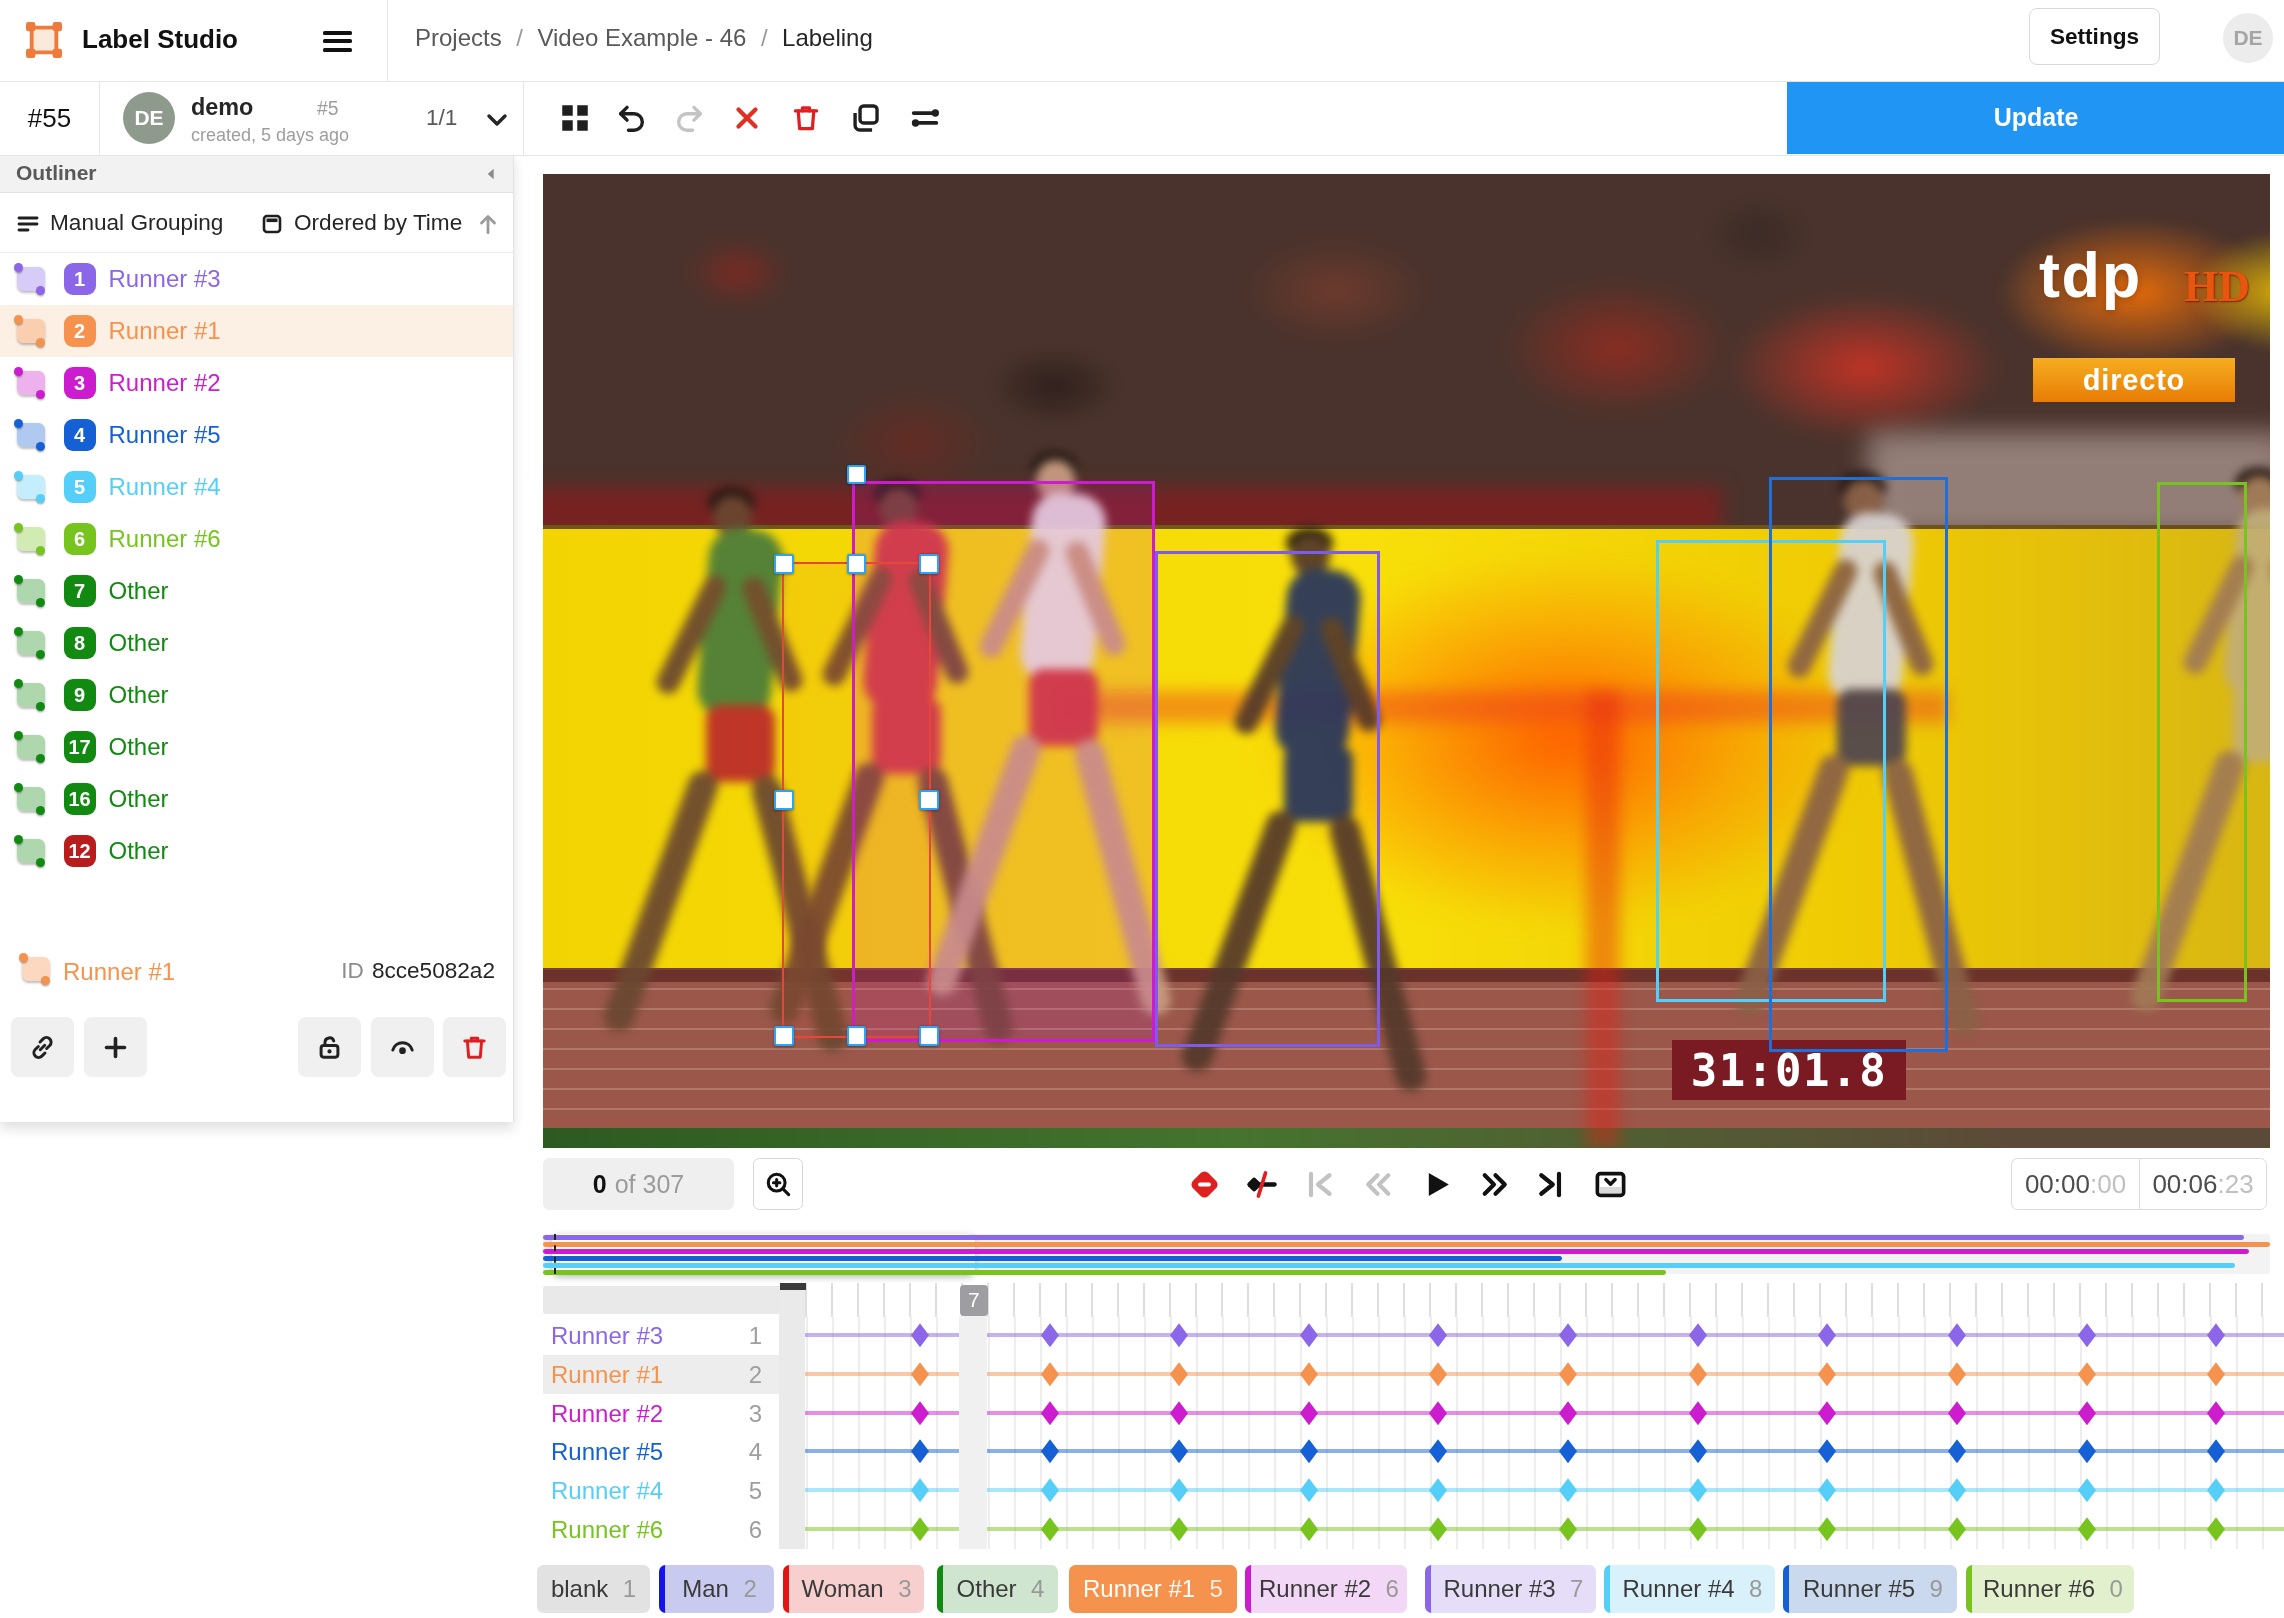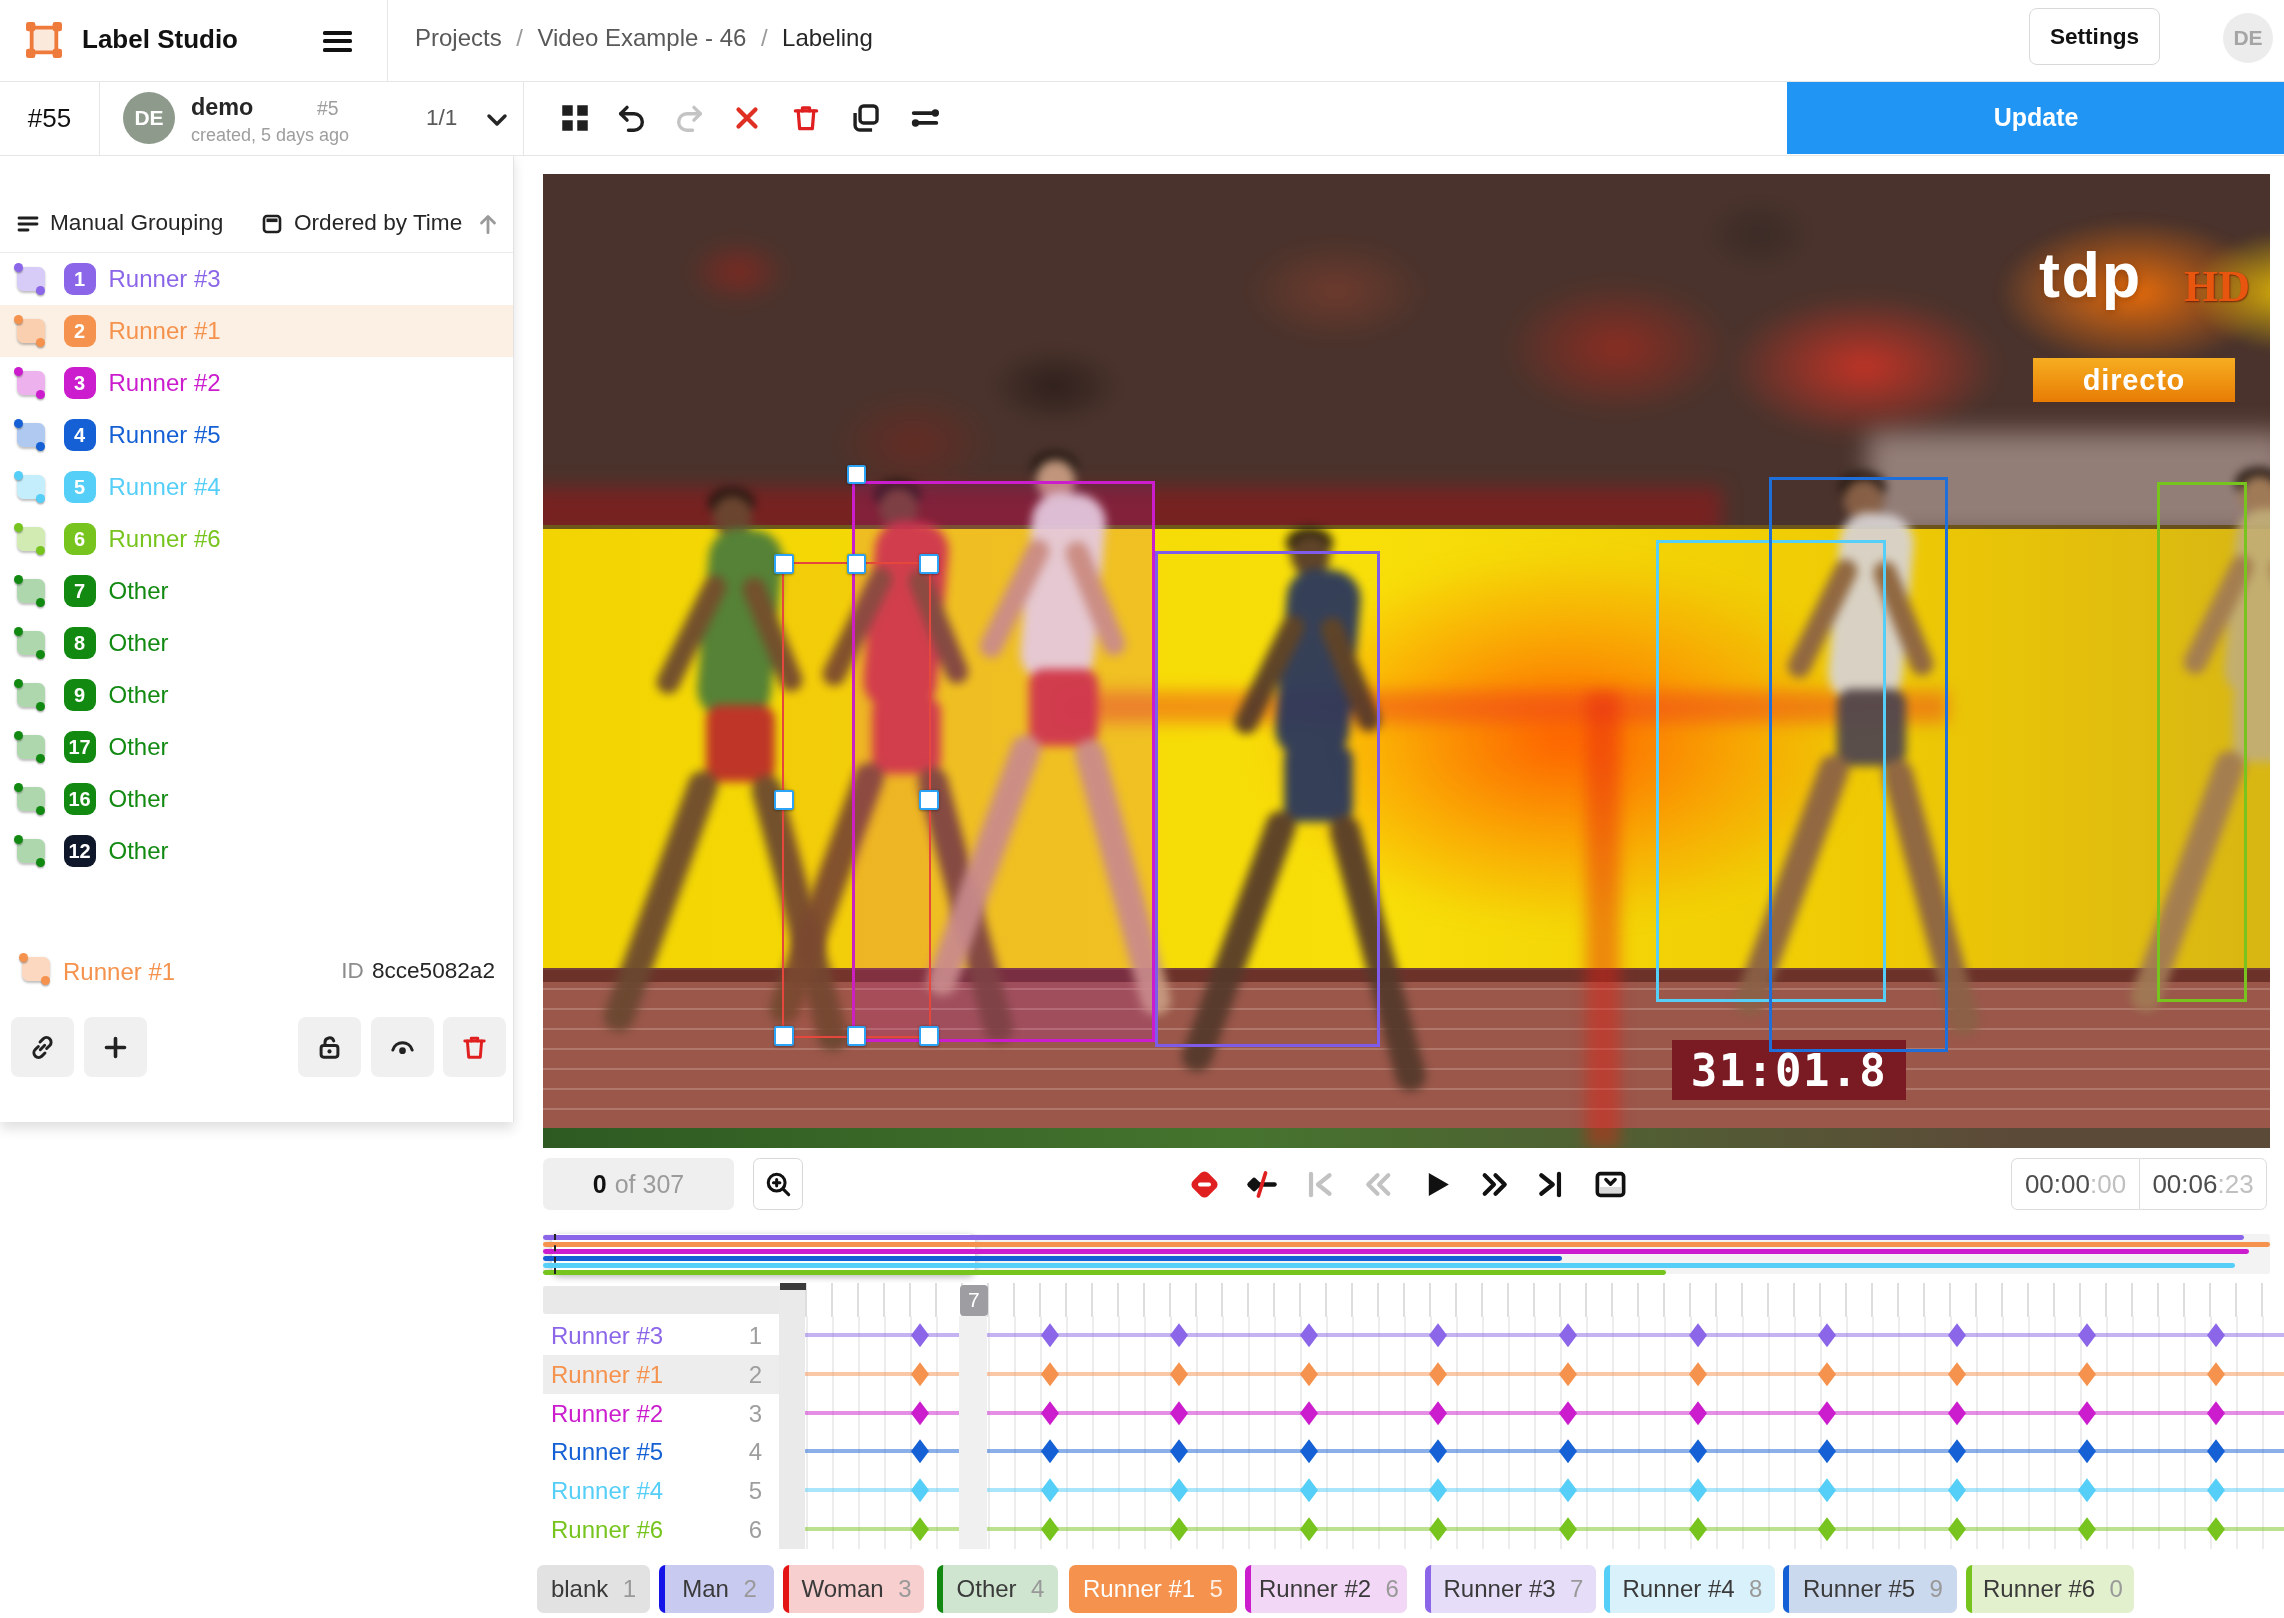--- a/index.html
+++ b/index.html
@@ -210,20 +210,26 @@
           <circle cx="19.3" cy="8.5" r="2.6" stroke="none"></circle>
           <circle cx="5.3" cy="15.5" r="2.6" stroke="none"></circle>
           <path d="M8 15.5h12" fill="none"></path>
         </svg>
     </button>
 
     <button id="update-btn" style="background: rgb(32, 149, 243);">Update</button>
   </div>
 
   <aside id="sidebar">
+    <div class="panel-head" style="top:0;">
+      <span class="ttl">Outliner</span>
+      <svg style="position:absolute;right:14.5px;top:13px;" viewBox="0 0 24 24" width="16" height="16">
+          <path d="M16 4L7 12l9 8z" fill="#8c8c8c"></path>
+        </svg>
+    </div>
     <div id="grouping-row">
       <svg style="position:absolute;left:16px;top:18.6px;" viewBox="0 0 24 24" width="24" height="24" fill="none" stroke="#1f1f1f" stroke-width="2.8" stroke-linecap="round">
           <path d="M3 6h18M3 12h18M3 18h9"></path>
         </svg>
       <span class="glabel" style="left:50px;">Manual Grouping</span>
       <svg style="position:absolute;left:260px;top:18.6px;" viewBox="0 0 24 24" width="24" height="24" fill="none" stroke="#1f1f1f" stroke-width="2.6">
           <rect x="4" y="4" width="16" height="16" rx="3"></rect>
           <rect x="6.5" y="6.5" width="11" height="3.6" fill="#1f1f1f" stroke="none"></rect>
         </svg>
       <span class="glabel" style="left:294px;">Ordered by Time</span>
@@ -342,21 +348,21 @@
     <div class="region-badge" style="background: rgb(18, 138, 18);">16</div>
     <div class="region-label" style="color: rgb(18, 138, 18);">Other</div>
   </div>
 
   <div class="region-row">
     <div class="bb-icon">
       <div class="bb-rect" style="background: rgba(18, 138, 18, 0.34);"></div>
             <div class="bb-dot tl" style="background: rgb(18, 138, 18);"></div>
             <div class="bb-dot br" style="background: rgb(18, 138, 18);"></div>
     </div>
-    <div class="region-badge" style="background: #0f172a;">12</div>
+    <div class="region-badge" style="background: #b91c1c;">12</div>
     <div class="region-label" style="color: rgb(18, 138, 18);">Other</div>
   </div>
 </div>
 
     <div id="details-body">
       <div class="bb-icon" id="details-bb" style="position:absolute;left:18px;top:19.4px;">
         <div class="bb-rect" style="background: rgba(245, 146, 77, 0.36);"></div>
           <div class="bb-dot tl" style="background: rgb(245, 146, 77);"></div>
           <div class="bb-dot br" style="background: rgb(245, 146, 77);"></div>
       </div>

